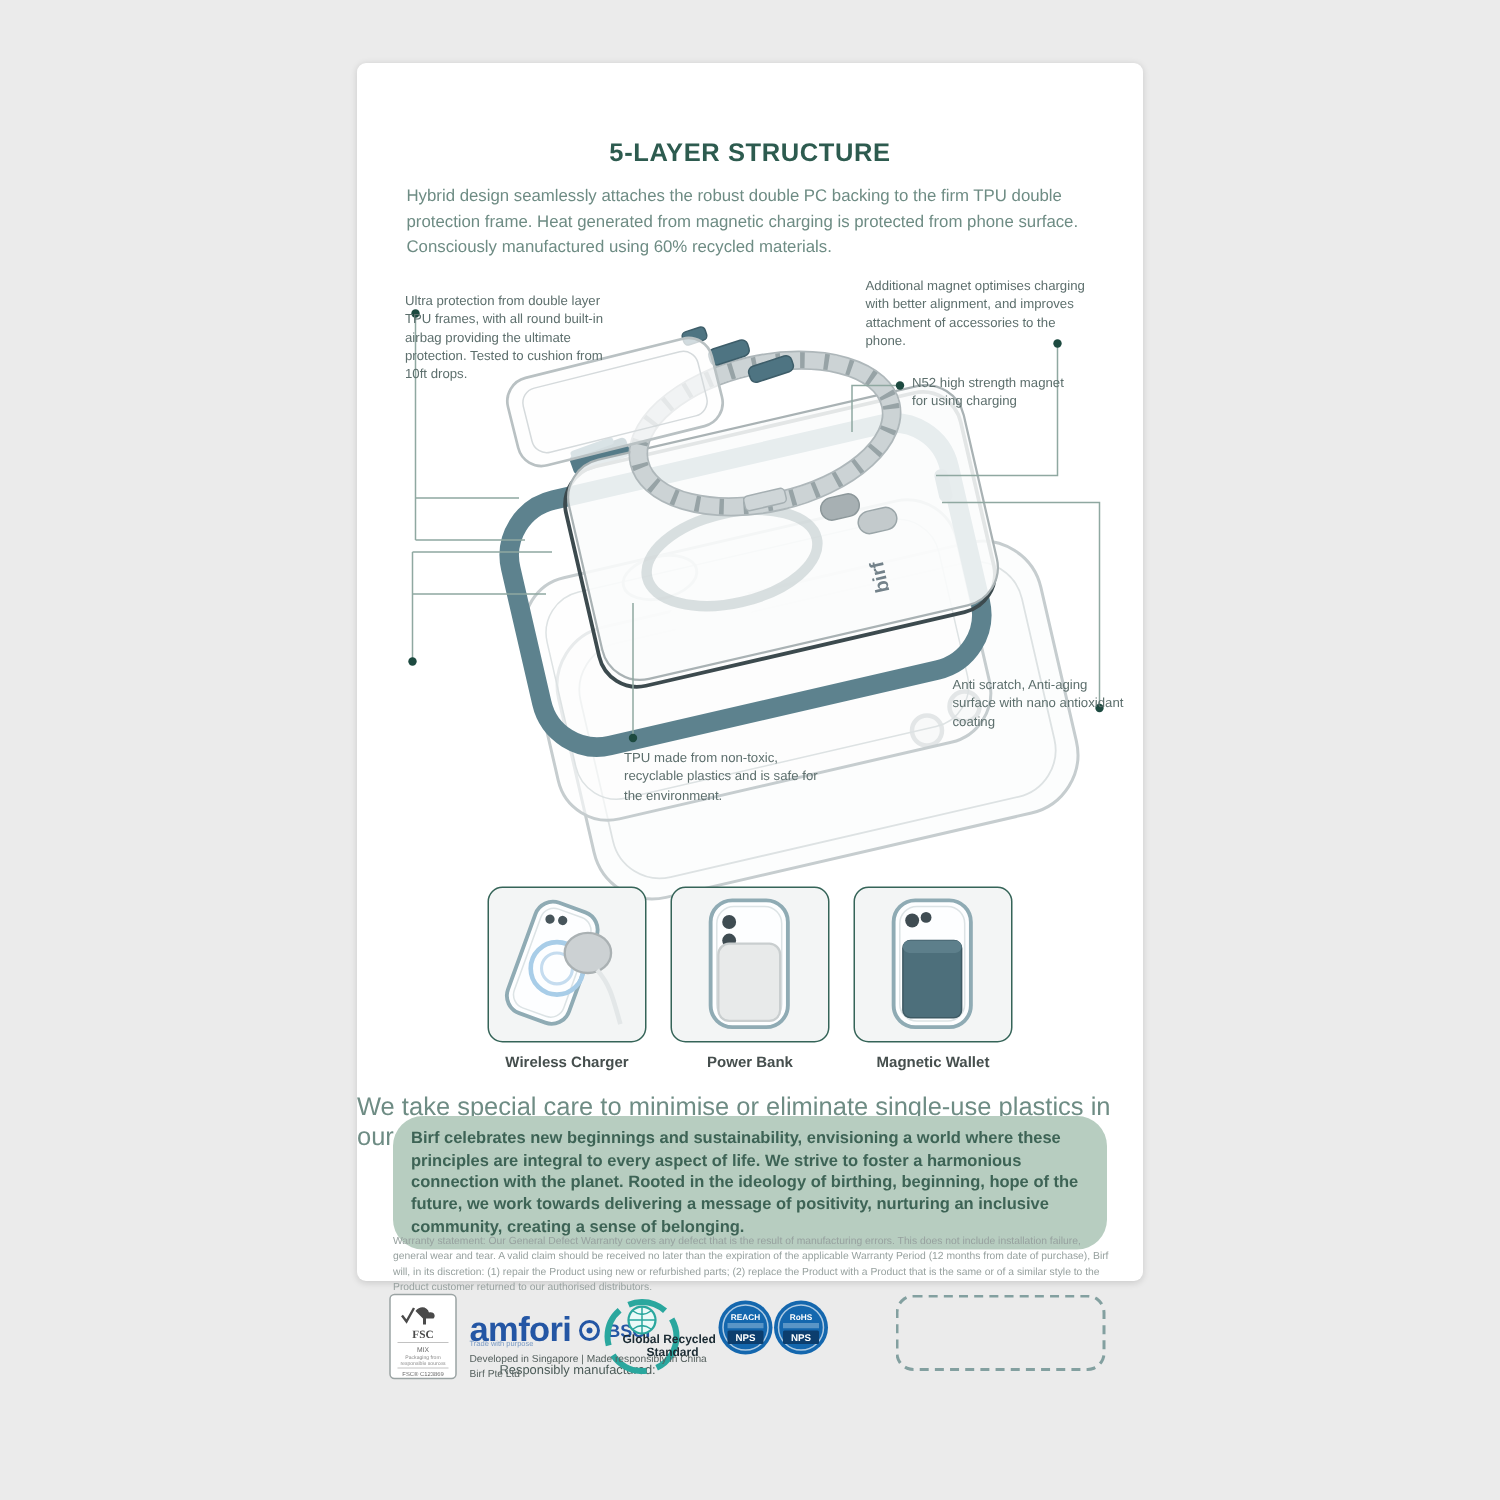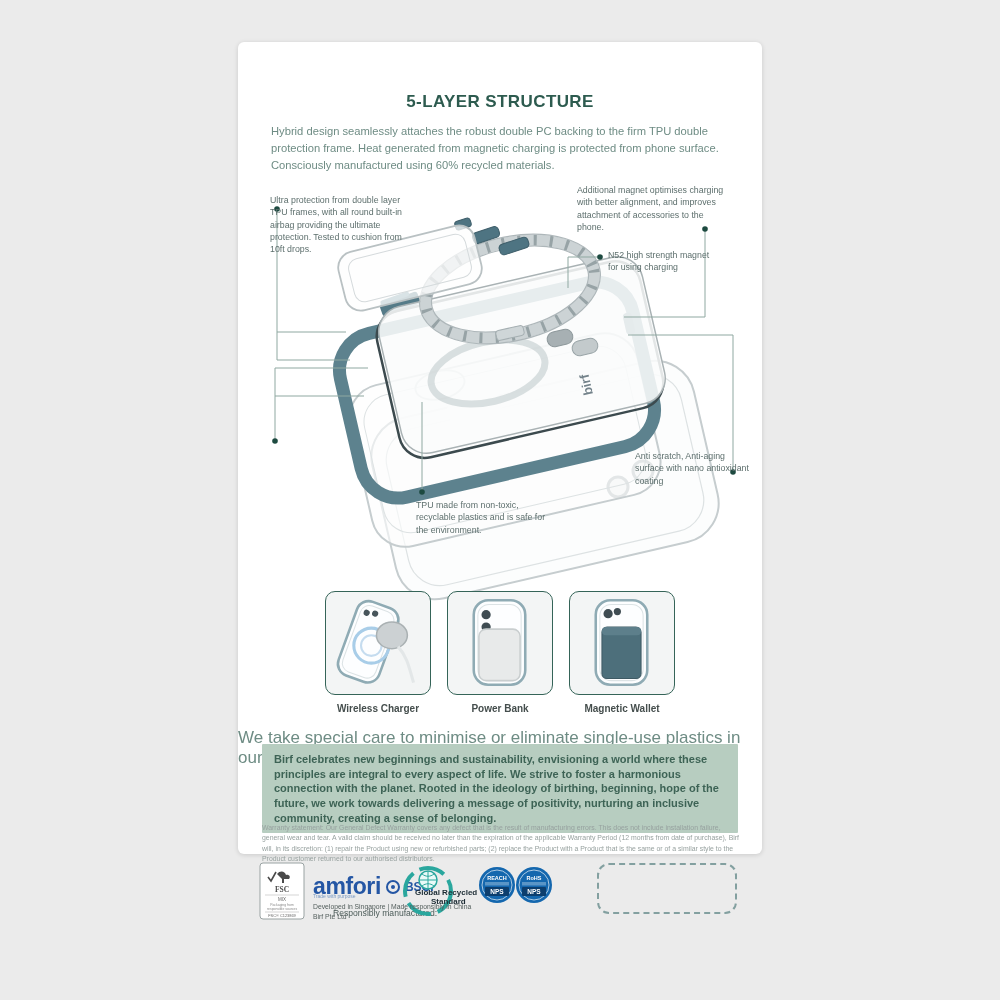--- a/index.html
+++ b/index.html
@@ -12,21 +12,21 @@
   .intro{left:33px;top:81px;width:468px;font-size:11.2px;line-height:1.52;
     color:#6e8c84;}
   .ann{font-size:8.8px;line-height:1.4;color:#5d6f6d;}
   .h2{top:514px;}
   .acc-card{position:absolute;top:549px;width:106px;height:104px;border:1.6px solid #356458;
     border-radius:10px;background:#f3f5f5;box-sizing:border-box;overflow:hidden;}
   .acc-label{position:absolute;top:661px;width:106px;text-align:center;
     font-size:10px;font-weight:600;color:#454e4d;}
   .pack-note{left:0;top:686px;width:524px;text-align:left;font-size:17px;color:#6e8c84;}
   .mission{left:24px;top:702px;width:476px;box-sizing:border-box;background:#b7cdc0;
-    border-radius:1px;padding:8px 12px;font-size:11px;font-weight:bold;
+    border-radius:20px;padding:8px 12px;font-size:11px;font-weight:bold;
     line-height:1.33;color:#3d6355;}
   .warranty{left:24px;top:781px;width:478px;font-size:6.9px;line-height:1.5;color:#97a19f;}
   .resp{left:75px;top:866px;font-size:8.6px;color:#4b5b58;padding-left:20px;}
   .amfori-row{left:75px;top:831px;display:flex;align-items:center;gap:4px;}
   .amfori-word{font-size:23px;font-weight:bold;color:#2456a4;letter-spacing:-.4px;}
   .bsci-word{font-size:12px;font-weight:bold;color:#2456a4;}
   .amfori-tag{left:75px;top:851px;font-size:5px;color:#7a9ac4;}
   .origin{left:75px;top:861px;font-size:6.8px;color:#55605e;}
   .company{left:75px;top:871px;font-size:6.8px;color:#55605e;}
   .dashed-box{left:359px;top:821px;width:140px;height:51px;border:2px dashed #83a0a0;

